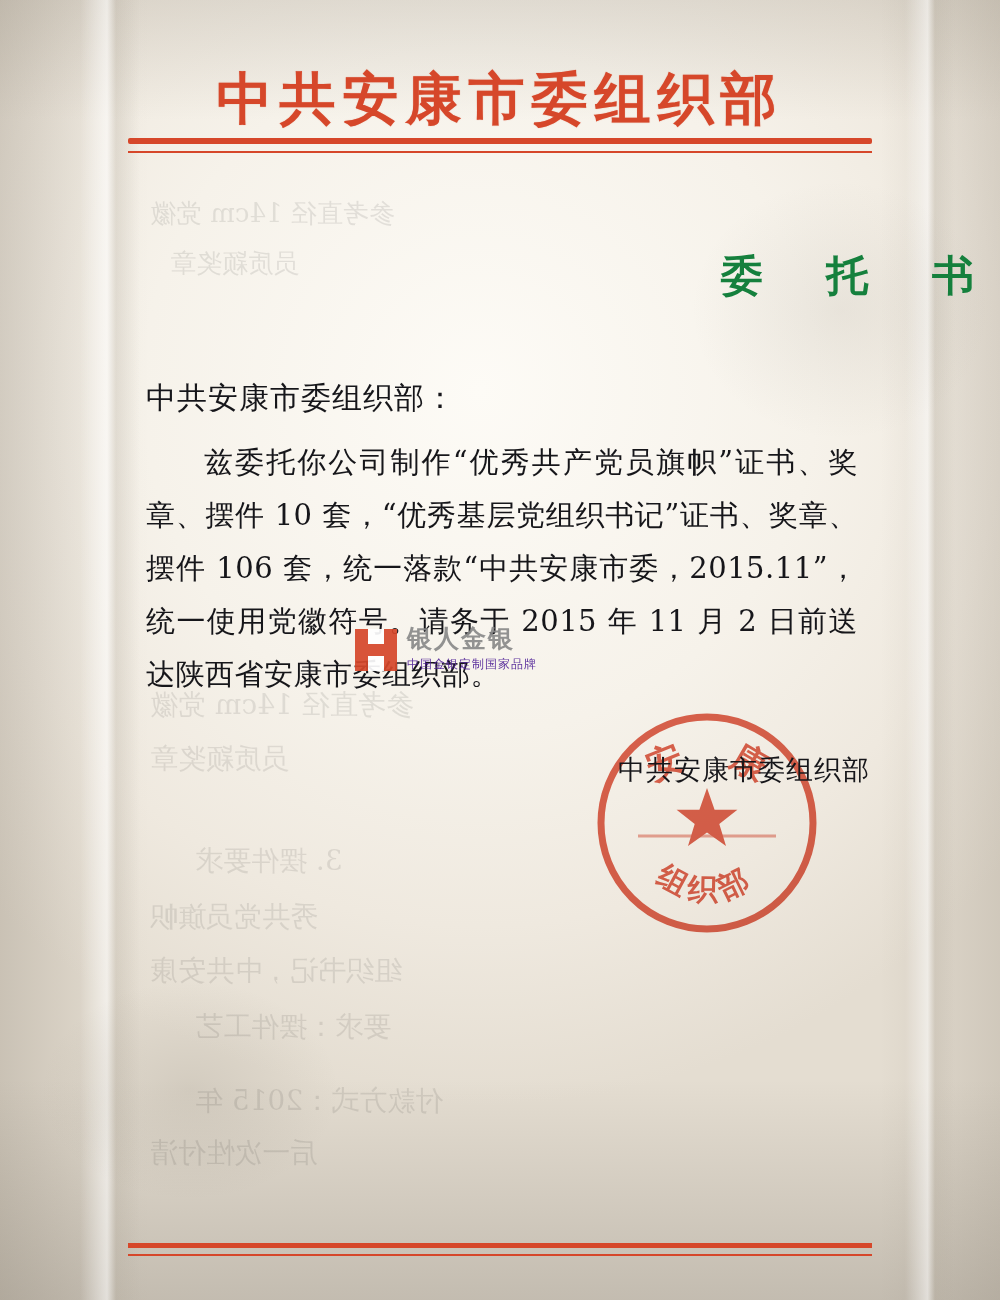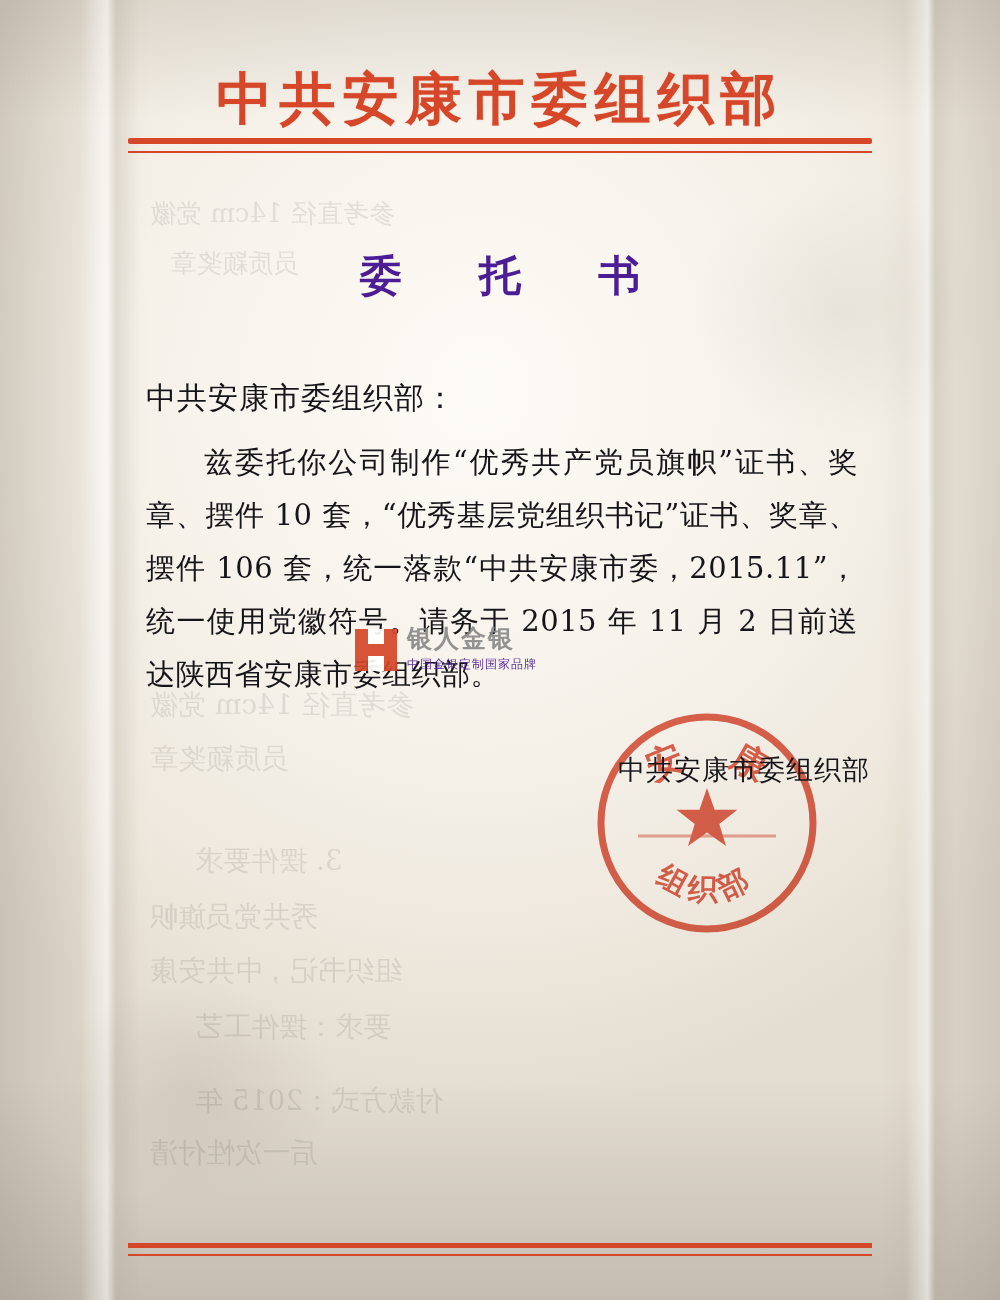--- a/index.html
+++ b/index.html
@@ -86,26 +86,26 @@
     background: #d6472a;
     top: 151px;
   }
 
   
   .doc-title {
     position: absolute;
     top: 248px;
     left: 0;
     width: 100%;
-    text-align: center;
-    font-family: Liberation Mono, monospace;
+    text-align: right;
+    font-family: Liberation Sans, sans-serif;
     font-weight: bold;
     font-size: 42px;
     letter-spacing: 26px;
-    color: #4c1d95;
+    color: #15803d;
     text-indent: 26px;
   }
 
   
   .addressee {
     position: absolute;
     top: 378px;
     left: 146px;
     font-size: 30px;
     color: #16161a;

